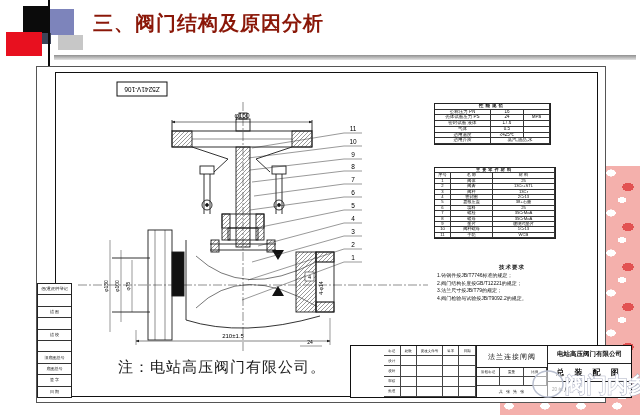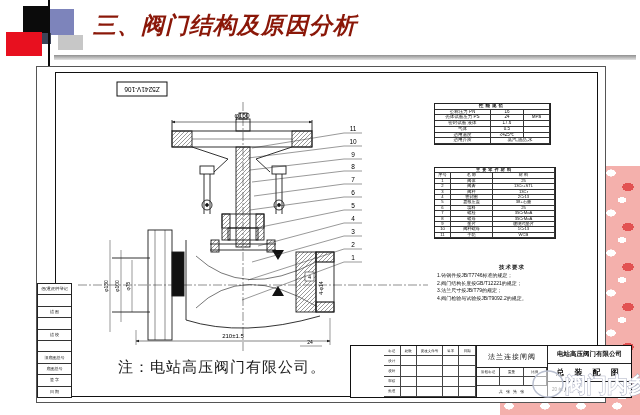--- a/index.html
+++ b/index.html
@@ -3,21 +3,21 @@
 <meta charset="utf-8">
 <style>
   html,body{margin:0;padding:0;}
   body{width:640px;height:415px;position:relative;overflow:hidden;background:#ffffff;
        font-family:"Liberation Sans", sans-serif;color:#111;}
   .abs{position:absolute;}
   
   .sq{position:absolute;}
   .vline{position:absolute;background:#0b0b0b;}
   .title{position:absolute;font-family:"Liberation Serif", serif;font-weight:bold;
-         font-size:23px;letter-spacing:1px;white-space:nowrap;font-style:italic;}
+         font-size:20px;letter-spacing:1px;white-space:nowrap;}
   .graybar{position:absolute;background:linear-gradient(to bottom,#8f8f8f,#e3e3e3);}
   
   .pink{position:absolute;background-color:#f4b0ac;
         background-image:
           radial-gradient(ellipse 7px 5px at 9px 7px, #ffffff 70%, rgba(255,255,255,0) 71%),
           radial-gradient(ellipse 8px 6px at 26px 21px, #e25252 70%, rgba(255,255,255,0) 71%),
           radial-gradient(ellipse 6px 4px at 20px 34px, #ffffff 70%, rgba(255,255,255,0) 71%);
         background-size:36px 40px;}
   
   .paper{position:absolute;background:#ffffff;border:1px solid #555;}

